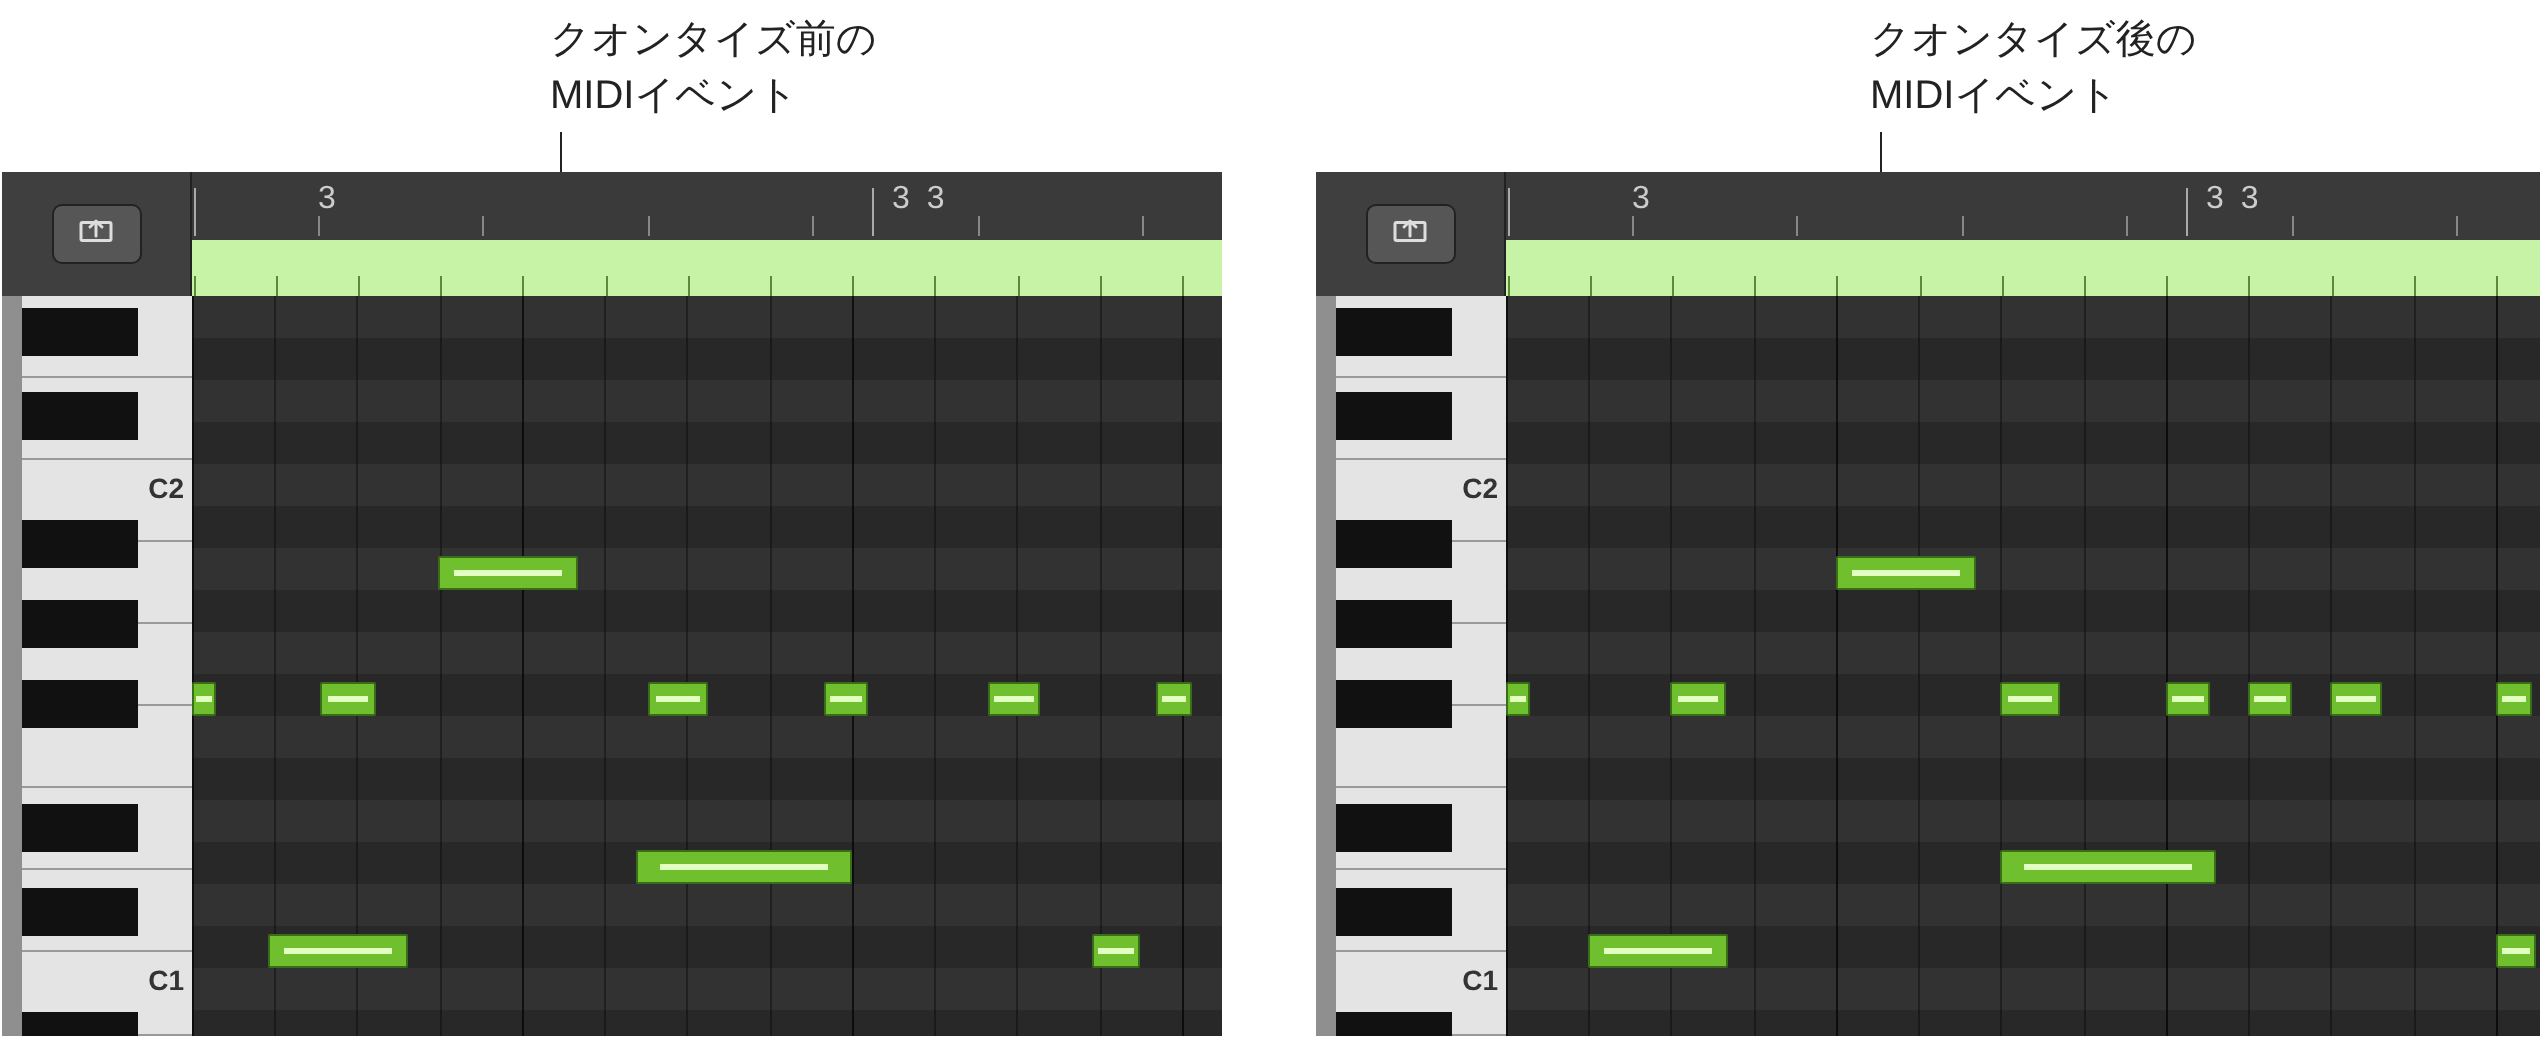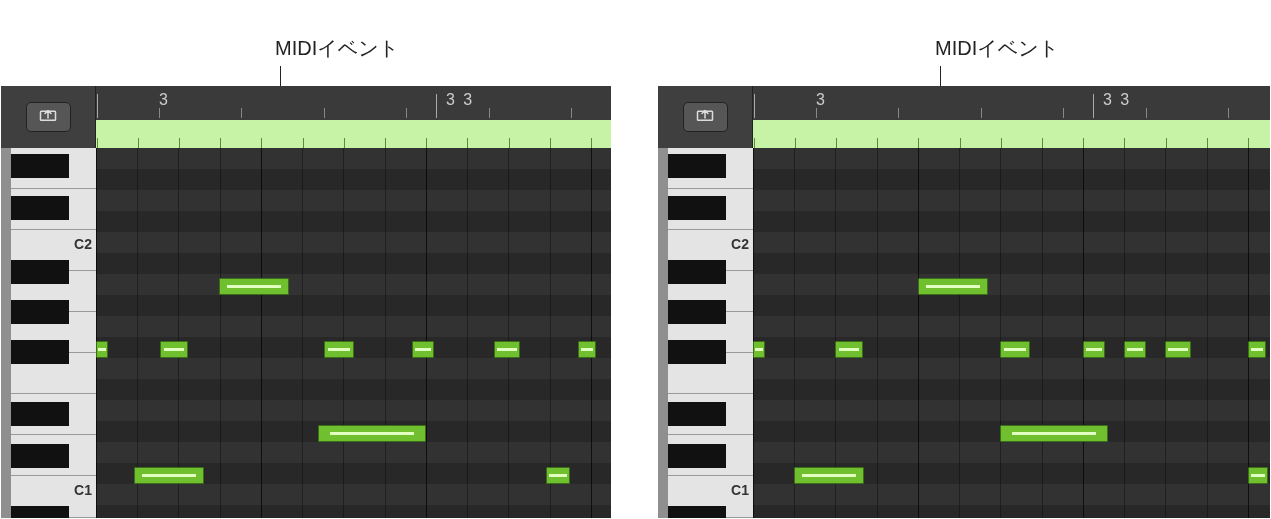--- a/index.html
+++ b/index.html
@@ -165,27 +165,27 @@
   .note .vel {
     height: 3px;
     width: 80%;
     background: #e0ffc0;
   }
 </style>
 </head>
 <body>
 
 <div class="annotation" style="left:275px; top:6px;">
-  <br>
+  <span>クオンタイズ前の</span><br>
   <span>MIDIイベント</span>
 </div>
 <div class="callout-line" style="left:280px; top:66px; height:212px;"></div>
 
 <div class="annotation" style="left:935px; top:6px;">
-  <br>
+  <span>クオンタイズ後の</span><br>
   <span>MIDIイベント</span>
 </div>
 <div class="callout-line" style="left:940px; top:66px; height:212px;"></div>
 
 <div class="panel panel-left">
   <div class="toolbar">
     <div class="toolbar-left">
       <div class="tool-btn">
         <span>
           <svg viewBox="0 0 24 20">

